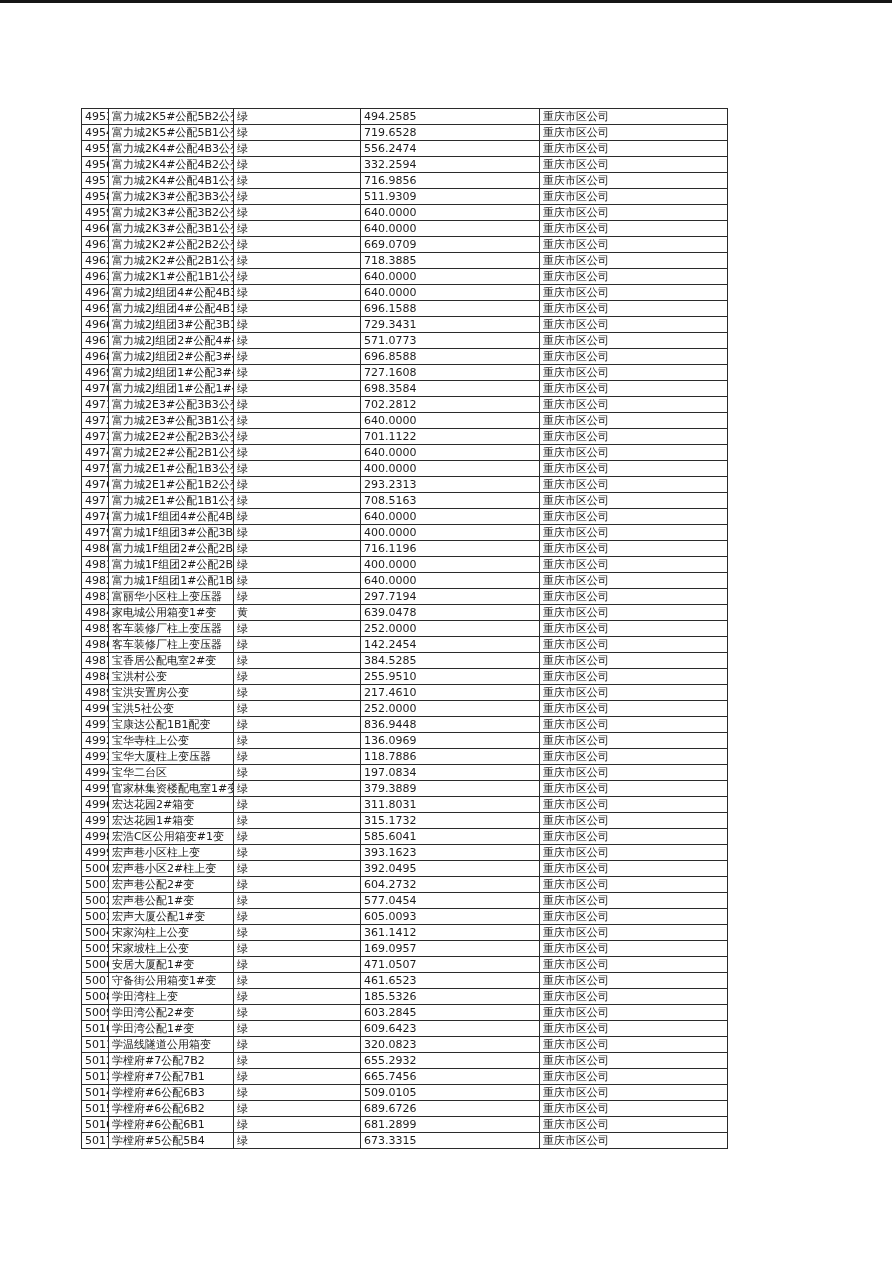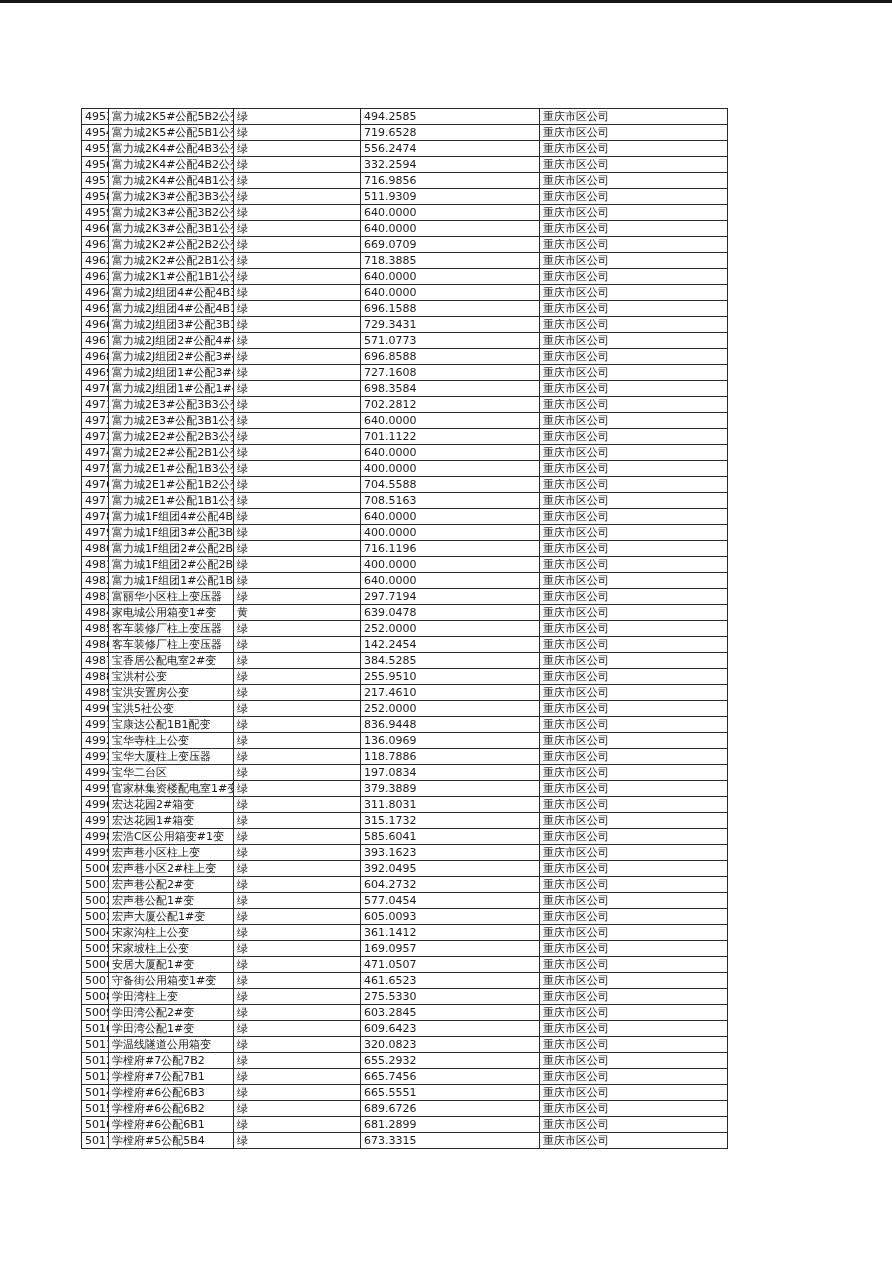--- a/index.html
+++ b/index.html
@@ -245,21 +245,21 @@
       <td class="col-name">富力城2E1#公配1B3公变</td>
       <td class="col-status">绿</td>
       <td class="col-value">400.0000</td>
       <td class="col-company">重庆市区公司</td>
     </tr>
 
     <tr>
       <td class="col-id">4976</td>
       <td class="col-name">富力城2E1#公配1B2公变</td>
       <td class="col-status">绿</td>
-      <td class="col-value">704.5588</td>
+      <td class="col-value">293.2313</td>
       <td class="col-company">重庆市区公司</td>
     </tr>
 
     <tr>
       <td class="col-id">4977</td>
       <td class="col-name">富力城2E1#公配1B1公变</td>
       <td class="col-status">绿</td>
       <td class="col-value">708.5163</td>
       <td class="col-company">重庆市区公司</td>
     </tr>
@@ -501,21 +501,21 @@
       <td class="col-name">守备街公用箱变1#变</td>
       <td class="col-status">绿</td>
       <td class="col-value">461.6523</td>
       <td class="col-company">重庆市区公司</td>
     </tr>
 
     <tr>
       <td class="col-id">5008</td>
       <td class="col-name">学田湾柱上变</td>
       <td class="col-status">绿</td>
-      <td class="col-value">275.5330</td>
+      <td class="col-value">185.5326</td>
       <td class="col-company">重庆市区公司</td>
     </tr>
 
     <tr>
       <td class="col-id">5009</td>
       <td class="col-name">学田湾公配2#变</td>
       <td class="col-status">绿</td>
       <td class="col-value">603.2845</td>
       <td class="col-company">重庆市区公司</td>
     </tr>
@@ -549,21 +549,21 @@
       <td class="col-name">学樘府#7公配7B1</td>
       <td class="col-status">绿</td>
       <td class="col-value">665.7456</td>
       <td class="col-company">重庆市区公司</td>
     </tr>
 
     <tr>
       <td class="col-id">5014</td>
       <td class="col-name">学樘府#6公配6B3</td>
       <td class="col-status">绿</td>
-      <td class="col-value">665.5551</td>
+      <td class="col-value">509.0105</td>
       <td class="col-company">重庆市区公司</td>
     </tr>
 
     <tr>
       <td class="col-id">5015</td>
       <td class="col-name">学樘府#6公配6B2</td>
       <td class="col-status">绿</td>
       <td class="col-value">689.6726</td>
       <td class="col-company">重庆市区公司</td>
     </tr>

